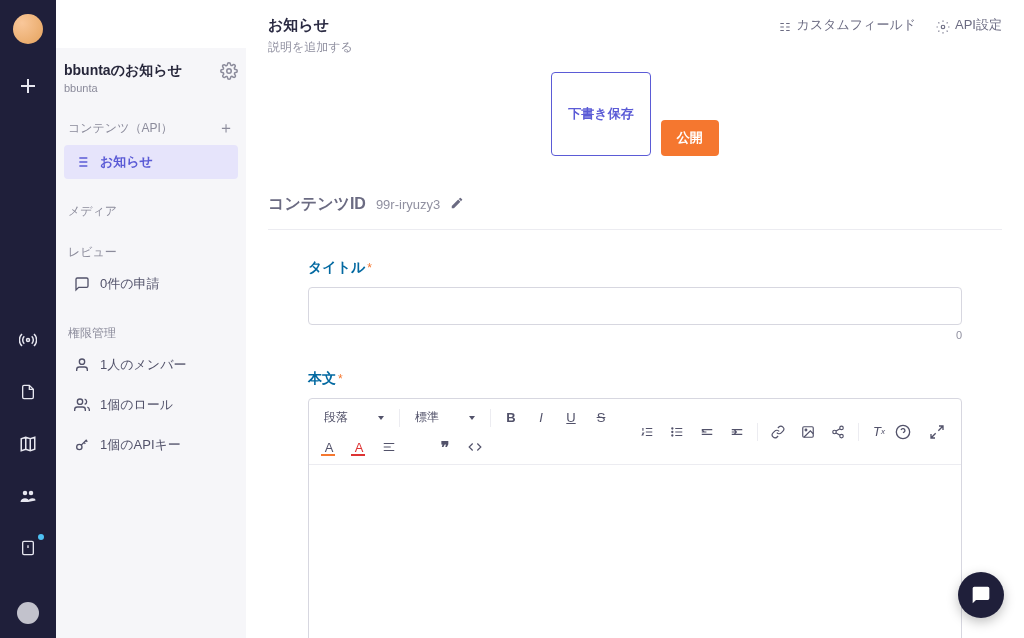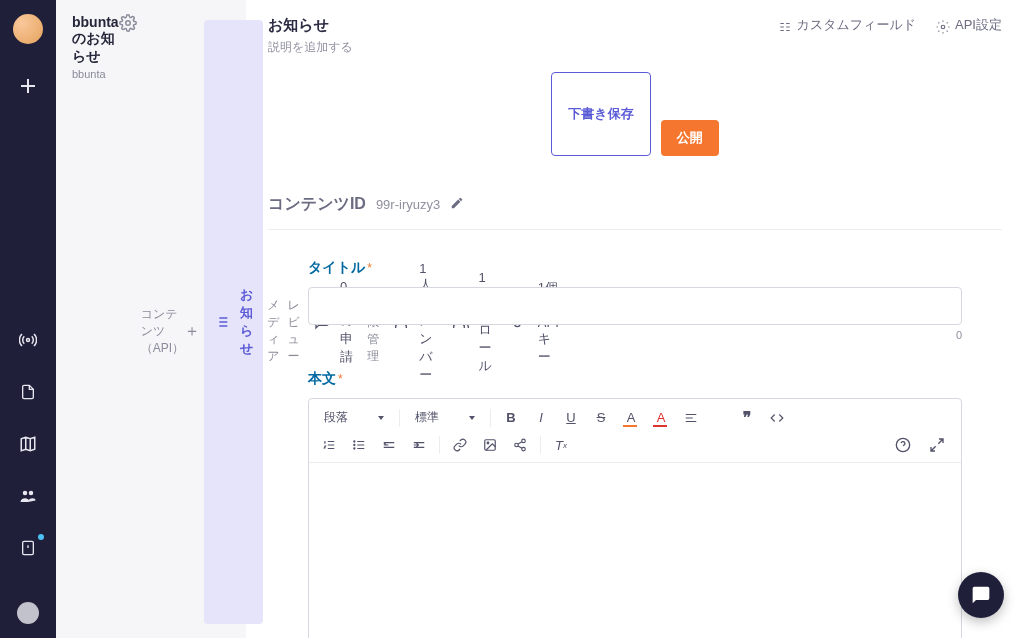--- a/index.html
+++ b/index.html
@@ -8,21 +8,21 @@
     
     .rail { width: 56px; background: #1f1f3a; display: flex; flex-direction: column; align-items: center; padding-top: 14px; }
     .rail-avatar { width: 30px; height: 30px; border-radius: 50%; background: radial-gradient(circle at 30% 30%, #f9c79a, #e5a35d); margin-bottom: 30px; }
     .rail-icon { width: 24px; height: 24px; display: flex; align-items: center; justify-content: center; color: #e7e7f0; margin-bottom: 28px; cursor: pointer; }
     .rail-spacer { flex: 1; }
     .rail-user { width: 22px; height: 22px; border-radius: 50%; background: #c2c2cc; margin: 14px 0; }
     .rail-notif { position: relative; }
     .rail-notif::after { content:""; position:absolute; top:-2px; right:-4px; width:6px; height:6px; border-radius:50%; background:#4ec1f3; }
 
     
-    .sidebar { width: 190px; background: #f6f6f9; padding: 14px 16px; display: flex; flex-direction: row; }
+    .sidebar { width: 190px; background: #f6f6f9; padding: 14px 8px; display: flex; flex-direction: column; margin-top: 48px; }
     .proj-row { display: flex; align-items: flex-start; justify-content: space-between; }
     .proj-title { font-size: 14px; font-weight: 700; color: #26263a; }
     .proj-sub { font-size: 11px; color: #8b8b9b; margin-top: 2px; }
     .gear { color: #8b8b9b; cursor: pointer; }
 
     .sec-header { display: flex; justify-content: space-between; align-items: center; margin-top: 24px; padding: 0 4px; }
     .sec-title { font-size: 12px; color: #8b8b9b; font-weight: 500; }
     .plus { color: #8b8b9b; cursor: pointer; font-size: 16px; }
 
     .nav-item { display: flex; align-items: center; gap: 10px; padding: 8px 10px; border-radius: 4px; font-size: 13px; color: #52526a; cursor: pointer; margin-top: 6px; }
@@ -51,21 +51,21 @@
     .edit-ic { color: #6b6b82; cursor: pointer; }
 
     .fields { padding: 28px 40px 0; }
     .field { margin-bottom: 28px; }
     .field-label { font-size: 14px; font-weight: 700; color: #0369a1; }
     .req { color: #f5772f; font-size: 12px; margin-left: 2px; }
     .text-input { width: 100%; margin-top: 10px; padding: 10px; border: 1px solid #d7d7e0; border-radius: 4px; font-size: 14px; }
     .char-count { display: block; text-align: right; font-size: 11px; color: #9090a0; margin-top: 4px; }
 
     .editor { margin-top: 10px; border: 1px solid #d7d7e0; border-radius: 4px; }
-    .toolbar { border-bottom: 1px solid #ececf1; padding: 6px 8px; display: flex; flex-direction: column; gap: 4px; }
+    .toolbar { border-bottom: 1px solid #ececf1; padding: 6px 8px; display: flex; gap: 4px; }
     .tb-row { display: flex; align-items: center; gap: 6px; flex-wrap: wrap; }
     .tb-sel { padding: 3px 6px; font-size: 12px; color: #52526a; border: 1px solid transparent; display: flex; align-items: center; gap: 30px; cursor: pointer; }
     .tb-sel::after { content:""; border-left: 3px solid transparent; border-right: 3px solid transparent; border-top: 4px solid #52526a; }
     .tb-btn { width: 24px; height: 22px; display: inline-flex; align-items: center; justify-content: center; color: #52526a; cursor: pointer; font-size: 13px; }
     .tb-sep { width: 1px; height: 18px; background: #ececf1; margin: 0 2px; }
     .tb-row2 { display: flex; align-items: center; justify-content: space-between; }
     .tb-row2-left { display: flex; align-items: center; gap: 6px; }
     .tb-row2-right { display: flex; align-items: center; gap: 10px; padding-right: 4px; }
     .editor-body { min-height: 180px; padding: 10px; }
 

